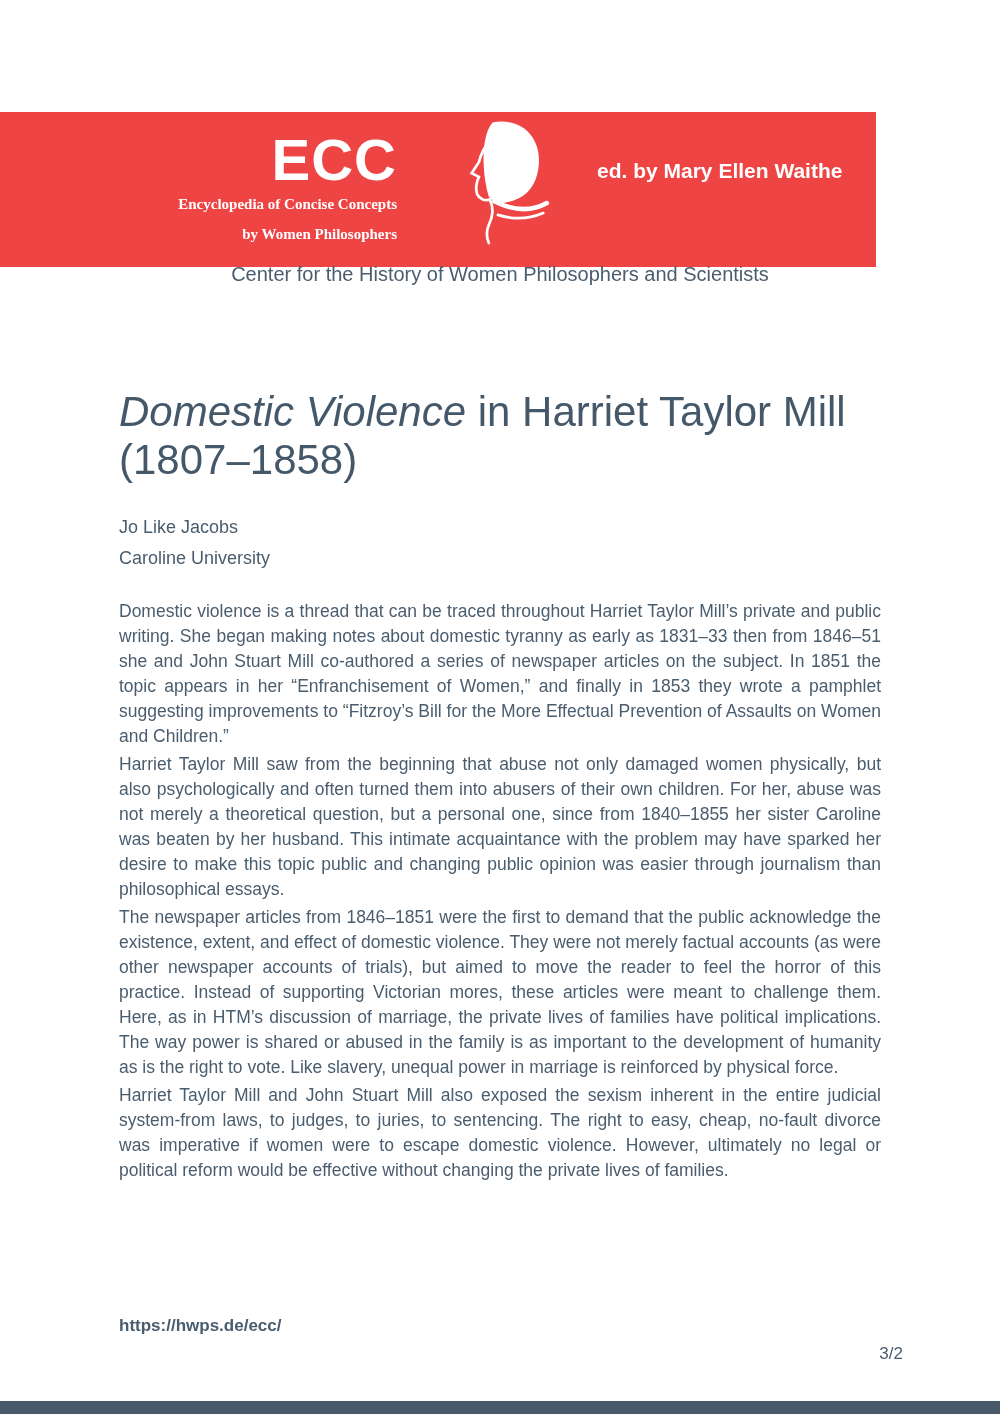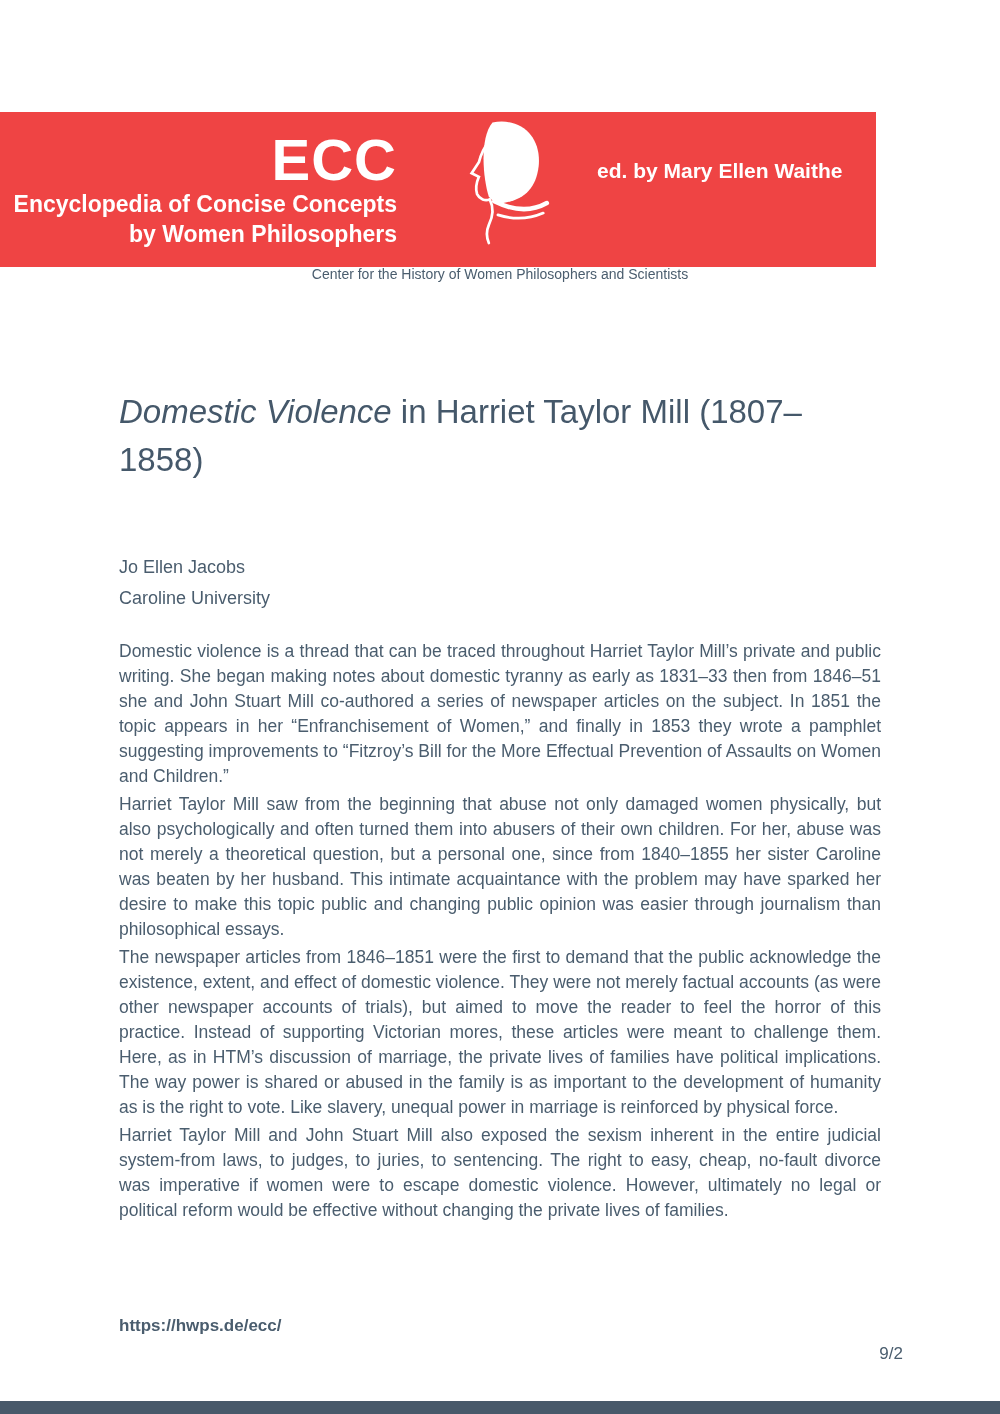--- a/index.html
+++ b/index.html
@@ -25,47 +25,47 @@
     width: 397px;
     display: flex; flex-direction: column;
     align-items: flex-end; justify-content: center;
     text-align: right;
   }
   .ecc-acronym {
     font-size: 58px; font-weight: 700; line-height: 1.0;
     letter-spacing: 1px;
   }
   .series-line {
-    font-size: 23px; font-weight: 700; line-height: 30px;
+    font-size: 15px; font-weight: 700; line-height: 30px; font-family: Liberation Serif, serif;
   }
   .band-logo {
     width: 200px;
     display: flex; align-items: center; justify-content: center;
   }
   .band-right {
     flex: 1;
     font-size: 21px; font-weight: 700; line-height: 30px;
     padding-top: 44px;
   }
   
   .institution {
     position: absolute; top: 260px; left: 0; width: 1000px;
     text-align: center;
     color: #4a5d6e;
-    font-size: 14px; line-height: 29px;
+    font-size: 20px; line-height: 29px;
   }
   
   .content {
     position: absolute; top: 388px; left: 119px; width: 762px;
     color: #4a5d6e;
   }
   .article-title {
-    font-size: 33px; font-weight: 400; line-height: 48px;
+    font-size: 42px; font-weight: 400; line-height: 48px;
     color: #45586a;
-    margin-bottom: 68px;
+    margin-bottom: 28px;
   }
   .article-title .italic { font-style: italic; }
   .author-block {
     font-size: 18px; line-height: 31px;
     margin-bottom: 25px;
   }
   .body-paragraph {
     font-size: 17.5px; line-height: 25px;
     text-align: justify;
     margin-bottom: 3px;
@@ -115,27 +115,27 @@
   </div>
 
   <div class="institution">
     <div>Center for the History of Women Philosophers and Scientists</div>
   </div>
 
   <div class="content">
     <h1 class="article-title"><span class="italic">Domestic Violence</span><span> in Harriet Taylor Mill (1807–1858)</span></h1>
 
     <div class="author-block">
-      <div>Jo Ellen Jacobs</div>
+      <div>Jo Like Jacobs</div>
       <div>Caroline University</div>
     </div>
 
     <p class="body-paragraph">Domestic violence is a thread that can be traced throughout Harriet Taylor Mill’s private and public writing. She began making notes about domestic tyranny as early as 1831–33 then from 1846–51 she and John Stuart Mill co-authored a series of newspaper articles on the subject. In 1851 the topic appears in her “Enfranchisement of Women,” and finally in 1853 they wrote a pamphlet suggesting improvements to “Fitzroy’s Bill for the More Effectual Prevention of Assaults on Women and Children.”</p>
     <p class="body-paragraph">Harriet Taylor Mill saw from the beginning that abuse not only damaged women physically, but also psychologically and often turned them into abusers of their own children. For her, abuse was not merely a theoretical question, but a personal one, since from 1840–1855 her sister Caroline was beaten by her husband. This intimate acquaintance with the problem may have sparked her desire to make this topic public and changing public opinion was easier through journalism than philosophical essays.</p>
     <p class="body-paragraph">The newspaper articles from 1846–1851 were the first to demand that the public acknowledge the existence, extent, and effect of domestic violence. They were not merely factual accounts (as were other newspaper accounts of trials), but aimed to move the reader to feel the horror of this practice. Instead of supporting Victorian mores, these articles were meant to challenge them. Here, as in HTM’s discussion of marriage, the private lives of families have political implications. The way power is shared or abused in the family is as important to the development of humanity as is the right to vote. Like slavery, unequal power in marriage is reinforced by physical force.</p>
     <p class="body-paragraph">Harriet Taylor Mill and John Stuart Mill also exposed the sexism inherent in the entire judicial system-from laws, to judges, to juries, to sentencing. The right to easy, cheap, no-fault divorce was imperative if women were to escape domestic violence. However, ultimately no legal or political reform would be effective without changing the private lives of families.</p>
   </div>
 
   <a class="footer-url" href="#">https://hwps.de/ecc/</a>
-  <div class="page-number">9/2</div>
+  <div class="page-number">3/2</div>
   <div class="bottom-bar"></div>
 
 </div>
 
 </body></html>

